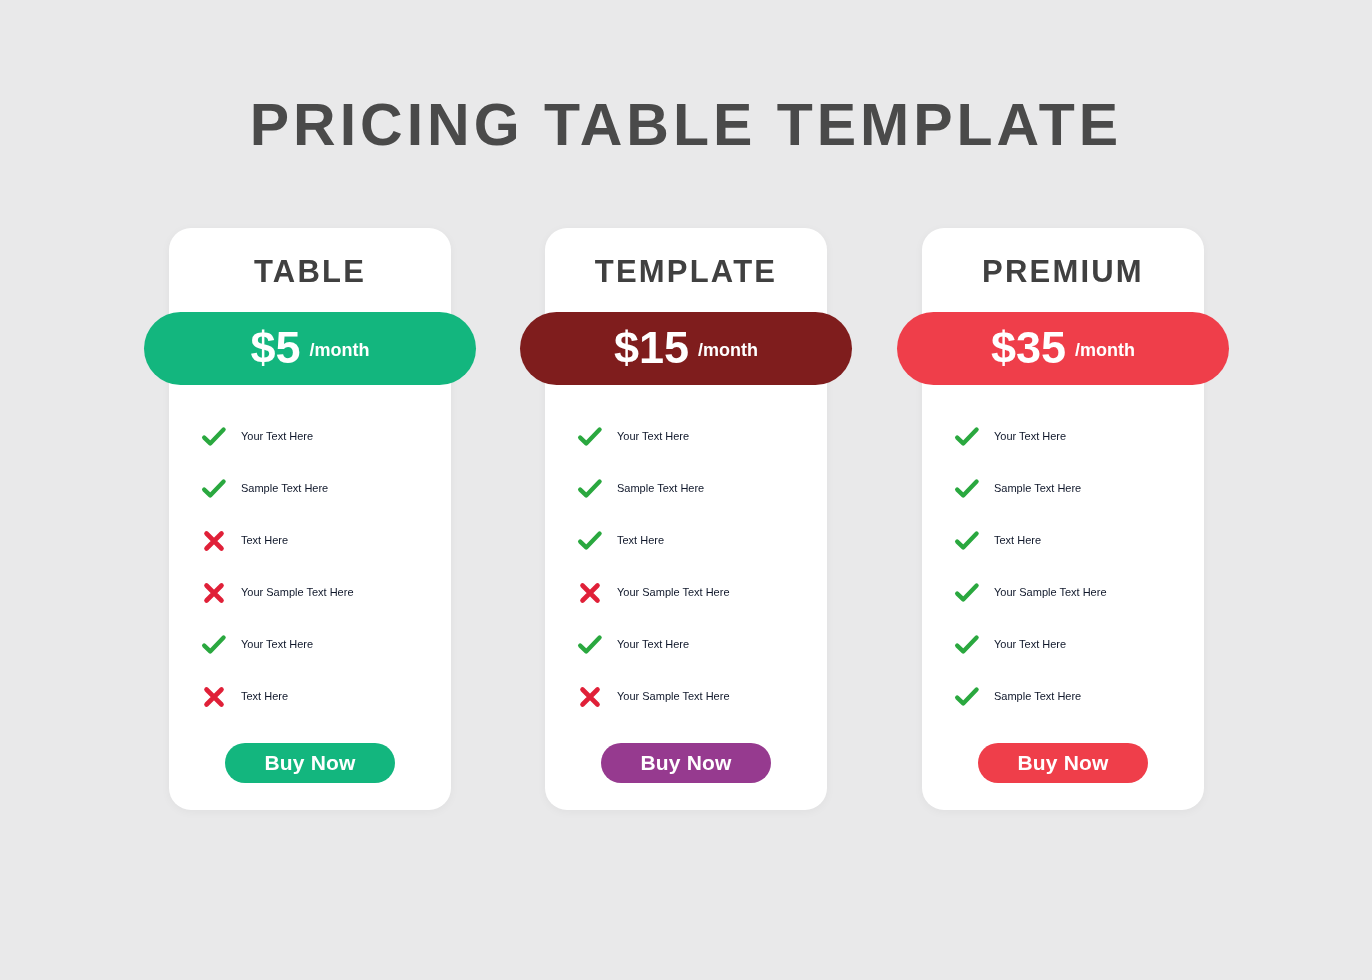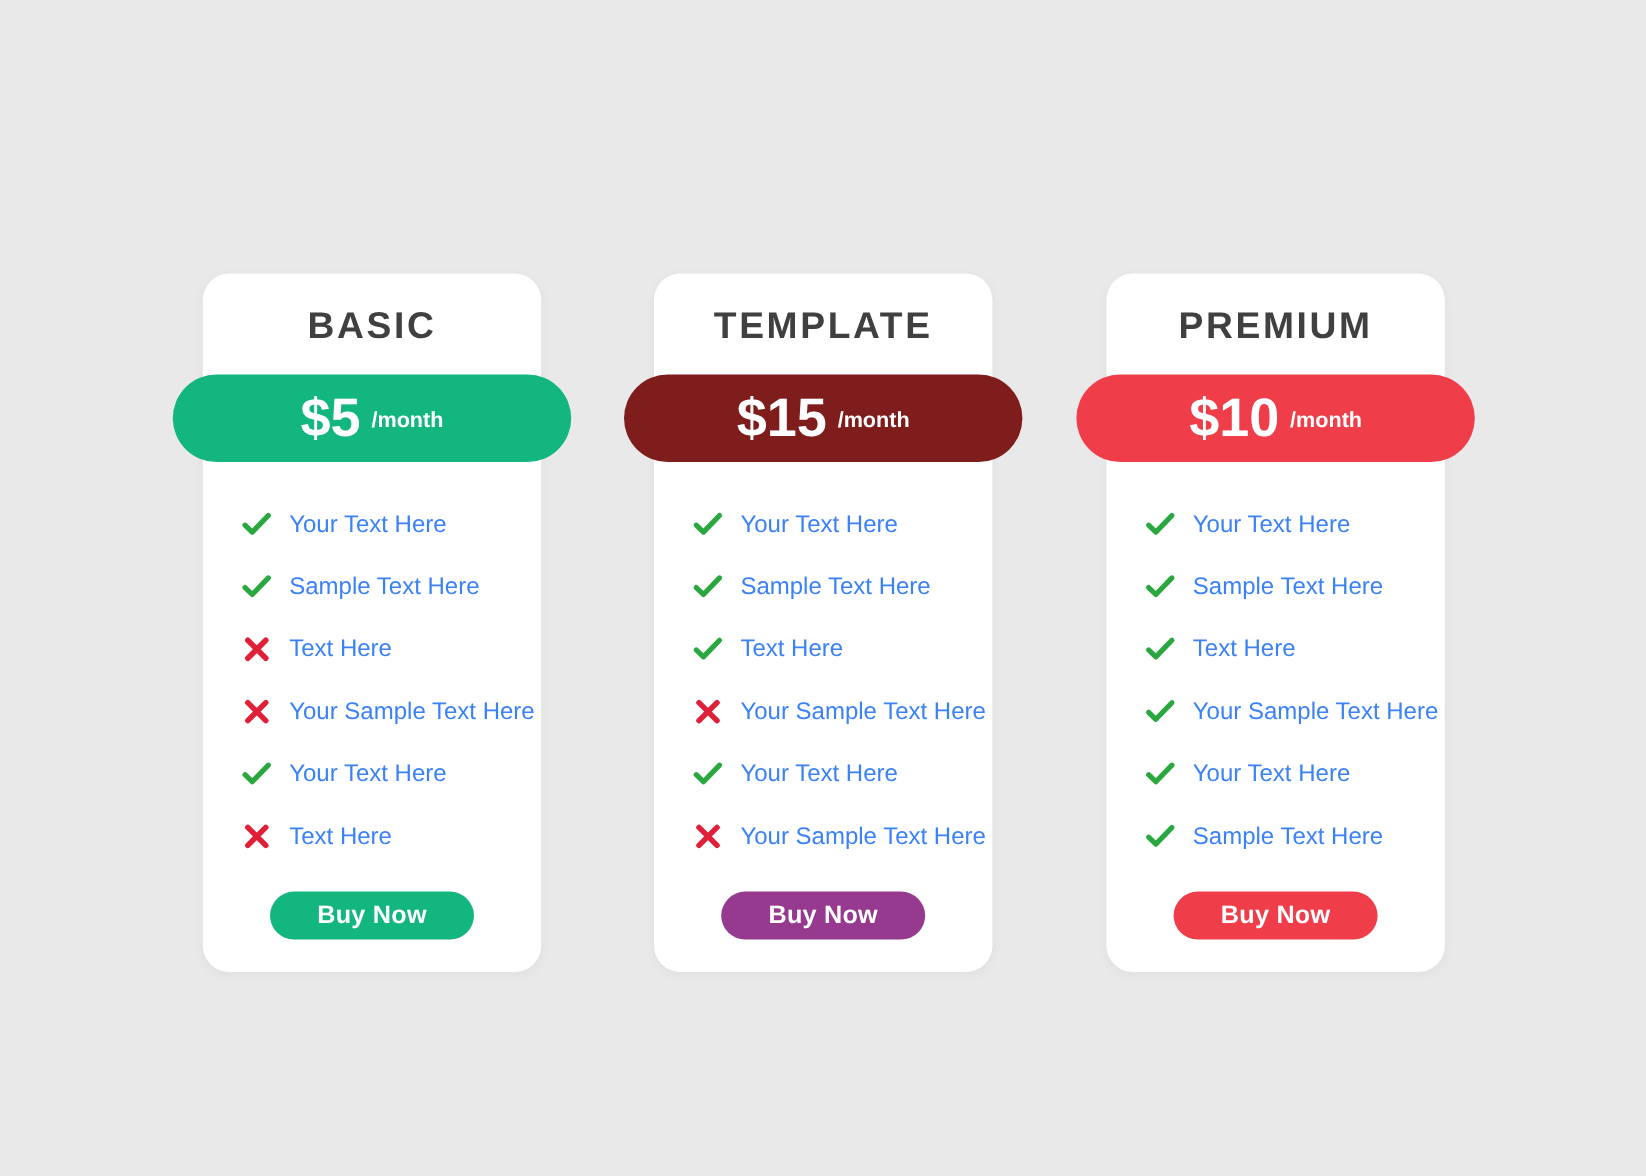--- a/index.html
+++ b/index.html
@@ -121,22 +121,22 @@
     width: 26px;
     height: 26px;
     flex: 0 0 26px;
     display: flex;
     align-items: center;
     justify-content: center;
     margin-right: 14px;
   }
   .feature-icon svg { display: block; }
   .feature-label {
-    font-size: 20px;
-    color: #3b82f6;
+    font-size: 11px;
+    color: #0f172a;
     line-height: 1.2;
     white-space: nowrap;
   }
 
   
   .buy-btn {
     position: absolute;
     bottom: 27px;
     left: 50%;
     transform: translateX(-50%);
@@ -153,25 +153,26 @@
     padding: 0;
     line-height: 40px;
     text-align: center;
   }
 </style>
 </head>
 <body style="background: rgb(233, 233, 234);">
 
 <div class="page">
 
+  <div class="page-title" style="color: rgb(74, 74, 74);">PRICING TABLE TEMPLATE</div>
 
   <div class="cards">
 
     <div class="card c0">
-      <div class="plan-name">BASIC</div>
+      <div class="plan-name">TABLE</div>
       <div class="price-banner" style="background: rgb(19, 182, 126);">
         <span class="price-amount">$5</span>
         <span class="price-period">/month</span>
       </div>
       <div class="features">
         <div class="feature-row">
           <span class="feature-icon">
               <svg width="26" height="26" viewBox="0 0 26 26">
                 <path d="M3.2 13.6 L9.2 19.4 L22.6 5.6" fill="none" stroke="#2aa83f" stroke-width="4.3" stroke-linecap="round" stroke-linejoin="round"></path>
               </svg>
@@ -277,21 +278,21 @@
             </span>
           <span class="feature-label">Your Sample Text Here</span>
         </div>
       </div>
       <button class="buy-btn" style="background: rgb(150, 58, 143);">Buy Now</button>
     </div>
 
     <div class="card c2">
       <div class="plan-name">PREMIUM</div>
       <div class="price-banner" style="background: rgb(239, 62, 74);">
-        <span class="price-amount">$10</span>
+        <span class="price-amount">$35</span>
         <span class="price-period">/month</span>
       </div>
       <div class="features">
         <div class="feature-row">
           <span class="feature-icon">
               <svg width="26" height="26" viewBox="0 0 26 26">
                 <path d="M3.2 13.6 L9.2 19.4 L22.6 5.6" fill="none" stroke="#2aa83f" stroke-width="4.3" stroke-linecap="round" stroke-linejoin="round"></path>
               </svg>
             </span>
           <span class="feature-label">Your Text Here</span>

